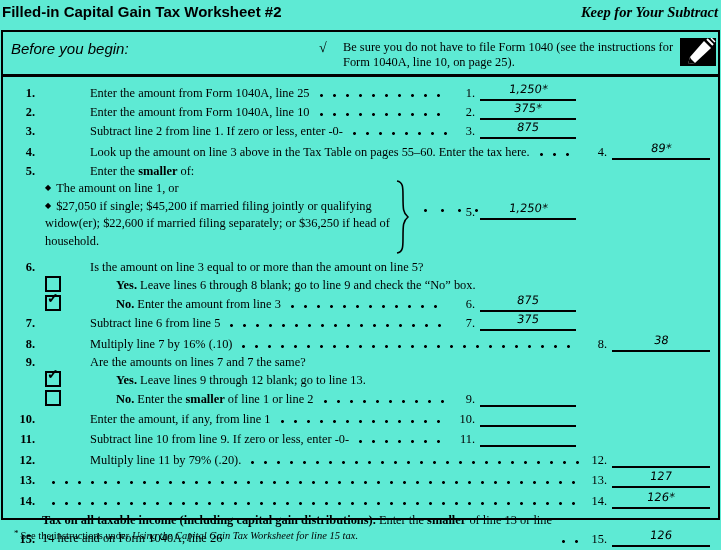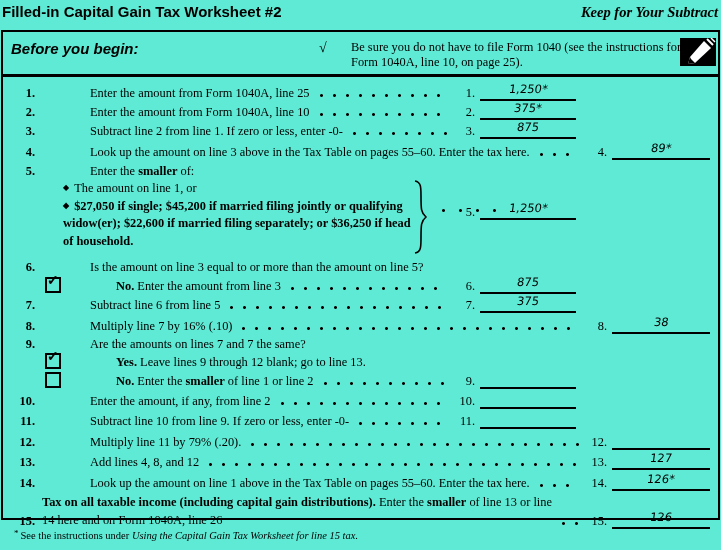--- a/index.html
+++ b/index.html
@@ -10,51 +10,51 @@
   #hdr{position:absolute;top:3px;left:2px;right:3px;display:flex;justify-content:space-between;align-items:baseline;}
   #hdr .title{font-family:"Liberation Sans",sans-serif;font-weight:bold;font-size:15px;}
   #hdr .keep{font-family:"Liberation Serif",serif;font-style:italic;font-weight:600;font-size:14.5px;}
 
   
   #box{position:absolute;left:1px;right:1px;top:30px;height:490px;border:2px solid #000;
        padding:4px 8px;box-sizing:border-box;}
 
   
   #before{position:relative;height:36px;border-bottom:3px solid #000;margin:0 -8px;padding:2px 8px 0 8px;}
-  #before .byb{font-family:"Liberation Sans",sans-serif;font-weight:bold;font-style:italic;font-size:15px;
+  #before .byb{font-family:"Liberation Sans",sans-serif;font-weight:normal;font-style:italic;font-size:15px;
                position:absolute;left:8px;top:4px;}
   #before .chk-glyph{position:absolute;left:316px;top:4px;font-size:14px;}
-  #before .byb-text{position:absolute;left:340px;top:4px;width:330px;line-height:15px;margin-left:8px;}
+  #before .byb-text{position:absolute;left:340px;top:4px;width:330px;line-height:15px;}
   #before .pencil{position:absolute;right:2px;top:2px;}
 
   
   #rows{margin-top:5px;}
   .row{display:flex;align-items:flex-end;min-height:18px;}
   .num{flex:0 0 24px;text-align:right;padding-right:7px;font-weight:bold;}
   .txt{white-space:nowrap;margin-left:48px;}
-  .txtwrap{white-space:normal;font-weight:bold;}
+  .txtwrap{white-space:normal;}
   .b{font-weight:bold;}
   .leader{flex:1 0 18px;height:13px;margin:0 8px 0 9px;
           background-image:radial-gradient(circle at 2.5px 50%,#000 1.25px,rgba(0,0,0,0) 1.6px);
           background-size:13px 5px;background-repeat:repeat-x;background-position:left bottom 3px;}
   .ent{display:flex;align-items:flex-end;flex:0 0 auto;}
   .elbl{width:20px;text-align:right;margin-right:5px;}
   .eline{width:96px;border-bottom:2px solid #000;text-align:center;height:17px;line-height:15px;}
   .eline-o{width:98px;}
   .val{display:inline-block;font-family:"DejaVu Sans",sans-serif;font-size:11.5px;transform:skewX(-8deg);}
   .trail{flex:0 0 134px;}
 
   
   .sub{display:flex;align-items:flex-end;min-height:18px;}
   .sub .ind{flex:0 0 34px;}
   .cb{position:relative;flex:0 0 12px;height:12px;border:2px solid #000;margin:0 7px 1px 0;}
   .cb .chk{position:absolute;left:0px;top:-7px;font-size:14px;font-weight:bold;}
 
   
-  #bullets{position:relative;height:78px;margin-left:52px;}
+  #bullets{position:relative;height:78px;margin-left:34px;}
   .bullet-line{width:348px;line-height:17.5px;}
   .bullet-g{font-size:8px;vertical-align:1.5px;padding-right:5px;}
   #brace{position:absolute;left:350px;top:0px;}
   #b5dots{position:absolute;left:378px;top:24px;width:62px;height:13px;
           background-image:radial-gradient(circle at 2.5px 50%,#000 1.25px,rgba(0,0,0,0) 1.6px);
           background-size:17px 5px;background-repeat:repeat-x;background-position:left bottom 3px;}
   #b5ent{position:absolute;right:134px;top:22px;display:flex;align-items:flex-end;}
 
   .mt1{margin-top:1px;} .mt2{margin-top:2px;}
   .w15{white-space:normal;width:540px;line-height:18px;}
@@ -155,20 +155,27 @@
           <span class="elbl">5.</span>
           <span class="eline"><span class="val">1,250*</span></span>
         </span>
       </div>
 
       <div class="row">
         <span class="num">6.</span>
         <span class="txt">Is the amount on line 3 equal to or more than the amount on line 5?</span>
       </div>
 
+      <div class="sub">
+        <span class="ind"></span>
+        <span class="cb">
+            <span class="chk"></span>
+          </span>
+        <span class="txt"><span class="b">Yes.</span><span> Leave lines 6 through 8 blank; go to line 9 and check the “No” box.</span></span>
+      </div>
 
       <div class="sub">
         <span class="ind"></span>
         <span class="cb">
             <span class="chk">✓</span>
           </span>
         <span class="txt"><span class="b">No.</span><span> Enter the amount from line 3</span></span>
         <span class="leader"></span>
         <span class="ent">
           <span class="elbl">6.</span>
@@ -220,21 +227,21 @@
         <span class="leader"></span>
         <span class="ent">
           <span class="elbl">9.</span>
           <span class="eline"><span class="val"></span></span>
         </span>
           <span class="trail"></span>
       </div>
 
       <div class="row mt1">
         <span class="num">10.</span>
-        <span class="txt">Enter the amount, if any, from line 2</span>
+        <span class="txt">Enter the amount, if any, from line 1</span>
         <span class="leader"></span>
         <span class="ent">
           <span class="elbl">10.</span>
           <span class="eline"><span class="val"></span></span>
         </span>
           <span class="trail"></span>
       </div>
 
       <div class="row mt1">
         <span class="num">11.</span>
@@ -252,31 +259,29 @@
         <span class="txt">Multiply line 11 by 79% (.20).</span>
         <span class="leader"></span>
         <span class="ent">
           <span class="elbl">12.</span>
           <span class="eline eline-o"><span class="val"></span></span>
         </span>
       </div>
 
       <div class="row mt1">
         <span class="num">13.</span>
-        <span class="txt">Add lines 4, 8, and 12</span>
         <span class="leader"></span>
         <span class="ent">
           <span class="elbl">13.</span>
           <span class="eline eline-o"><span class="val">127</span></span>
         </span>
       </div>
 
       <div class="row mt2">
         <span class="num">14.</span>
-        <span class="txt">Look up the amount on line 1 above in the Tax Table on pages 55–60. Enter the tax here.</span>
         <span class="leader"></span>
         <span class="ent">
           <span class="elbl">14.</span>
           <span class="eline eline-o"><span class="val">126*</span></span>
         </span>
       </div>
 
       <div class="row mt2">
         <span class="num">15.</span>
         <span class="w15"><span class="b">Tax on all taxable income (including capital gain distributions).</span><span> Enter the </span><span class="b">smaller</span><span> of line 13 or line 14 here and on Form 1040A, line 26</span></span>

